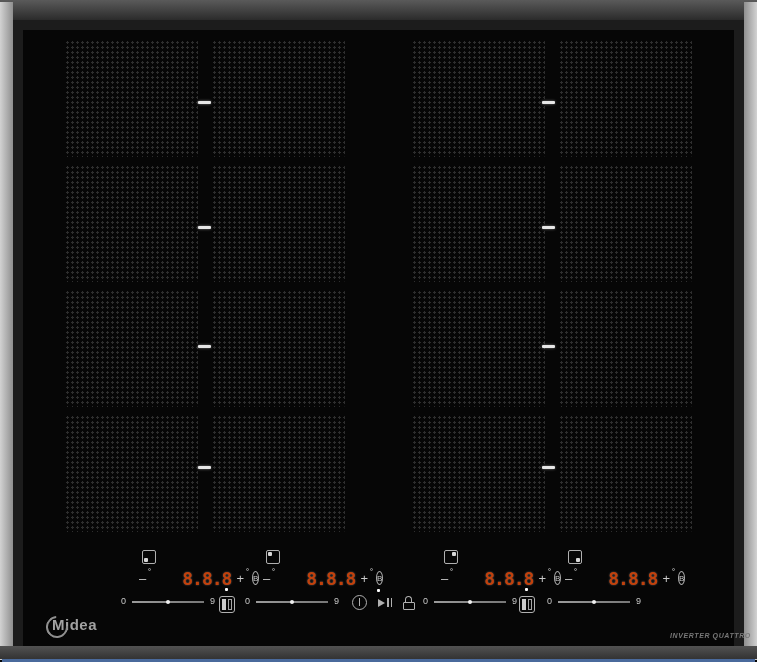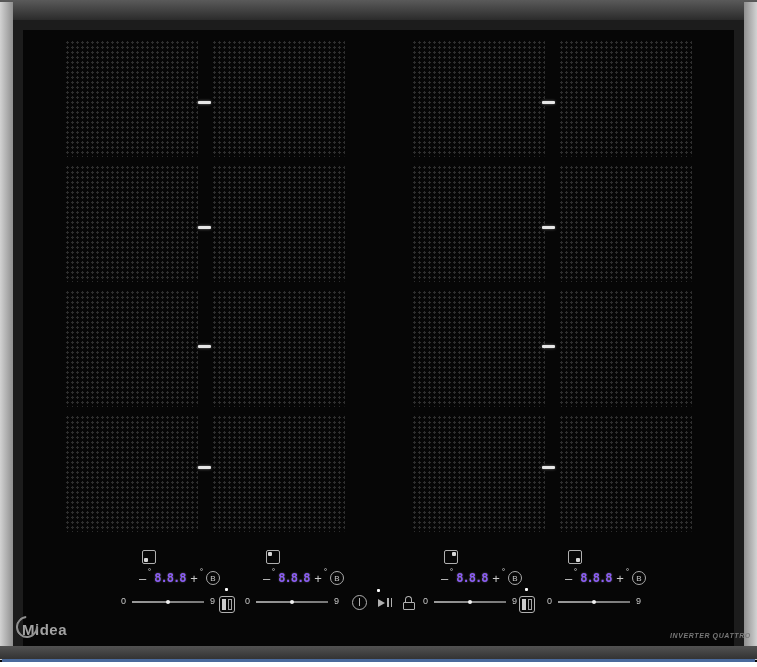--- a/index.html
+++ b/index.html
@@ -32,22 +32,22 @@
   .cluster{position:absolute;top:550px;width:122px;display:flex;flex-direction:column;}
   .zi-row{margin-left:23px;height:16px;}
   .zone-icon{width:14px;height:14px;border:1.5px solid #b0b0b0;border-radius:2px;position:relative;}
   .zone-icon .zdot{position:absolute;width:4px;height:4px;background:#d6d6d6;border-radius:1px;}
   .zdot.bl{left:1px;bottom:1px}.zdot.tl{left:1px;top:1px}
   .zdot.tr{right:1px;top:1px}.zdot.br{right:1px;bottom:1px}
   .ctrl-row{margin-left:20px;margin-top:3px;display:flex;align-items:center;gap:5px;height:18px;}
   .key{position:relative;color:#c9c9c9;font-size:13px;line-height:1;padding-right:3px;}
   .key .sup{position:absolute;top:-4px;right:-2px;width:3px;height:3px;border:1px solid #9a9a9a;
             border-radius:50%;}
-  .display{font-family:"DejaVu Sans Mono",monospace;font-weight:bold;font-size:12px;
-           letter-spacing:-1px;color:#8b5cf6;text-shadow:0 0 2px rgba(255,255,255,.35);}
+  .display{font-family:"DejaVu Sans Mono",monospace;font-weight:bold;font-size:18px;
+           letter-spacing:-1px;color:#c2410c;text-shadow:0 0 2px rgba(255,255,255,.35);margin-left:28px;}
   .boost{width:14px;height:14px;border:1px solid #aaaaaa;border-radius:50%;color:#c9c9c9;
          font-size:8px;display:flex;align-items:center;justify-content:center;}
   .slider-row{margin-left:2px;margin-top:10px;display:flex;align-items:center;gap:6px;}
   .slim{font-size:9px;color:#c9c9c9;line-height:1;}
   .track{position:relative;width:72px;height:2px;background:linear-gradient(to right,#9a9a9a,#777);}
   .thumb{position:absolute;left:50%;top:-1px;width:4px;height:4px;margin-left:-2px;
          background:#f0f0f0;border-radius:50%;}
   .led{position:absolute;width:3px;height:3px;background:#ffffff;border-radius:1px;}
   
   .bridge{position:absolute;top:596px;width:16px;height:17px;border:1.5px solid #b0b0b0;
@@ -62,21 +62,21 @@
                background:#b0b0b0;}
   .playpause{display:flex;align-items:center;gap:2px;height:15px;}
   .pp-tri{width:0;height:0;border-left:7px solid #b0b0b0;border-top:4.5px solid transparent;
           border-bottom:4.5px solid transparent;}
   .pp-bar{width:1.5px;height:9px;background:#b0b0b0;}
   .lock{position:relative;width:12px;height:8px;border:1.5px solid #b0b0b0;border-radius:1px;
         margin-top:6px;}
   .lock .shackle{position:absolute;left:1px;top:-7px;width:7px;height:7px;
                  border:1.5px solid #b0b0b0;border-bottom:none;border-radius:4px 4px 0 0;}
   
-  .logo{position:absolute;left:16px;top:616px;display:flex;align-items:flex-end;color:#9a9a9a;}
+  .logo{position:absolute;left:46px;top:616px;display:flex;align-items:flex-start;color:#9a9a9a;}
   .logo-circle{width:22px;height:22px;border:2px solid #8f8f8f;border-radius:50%;
                border-top-color:transparent;transform:rotate(40deg);margin-right:-16px;}
   .logo-text{font-size:15px;font-weight:bold;letter-spacing:.5px;color:#a2a2a2;}
   .tagline{position:absolute;left:670px;top:632px;font-size:7px;font-style:italic;font-weight:bold;
            letter-spacing:.6px;color:#787878;}
 </style>
 </head>
 <body>
 
 <div class="stage">

